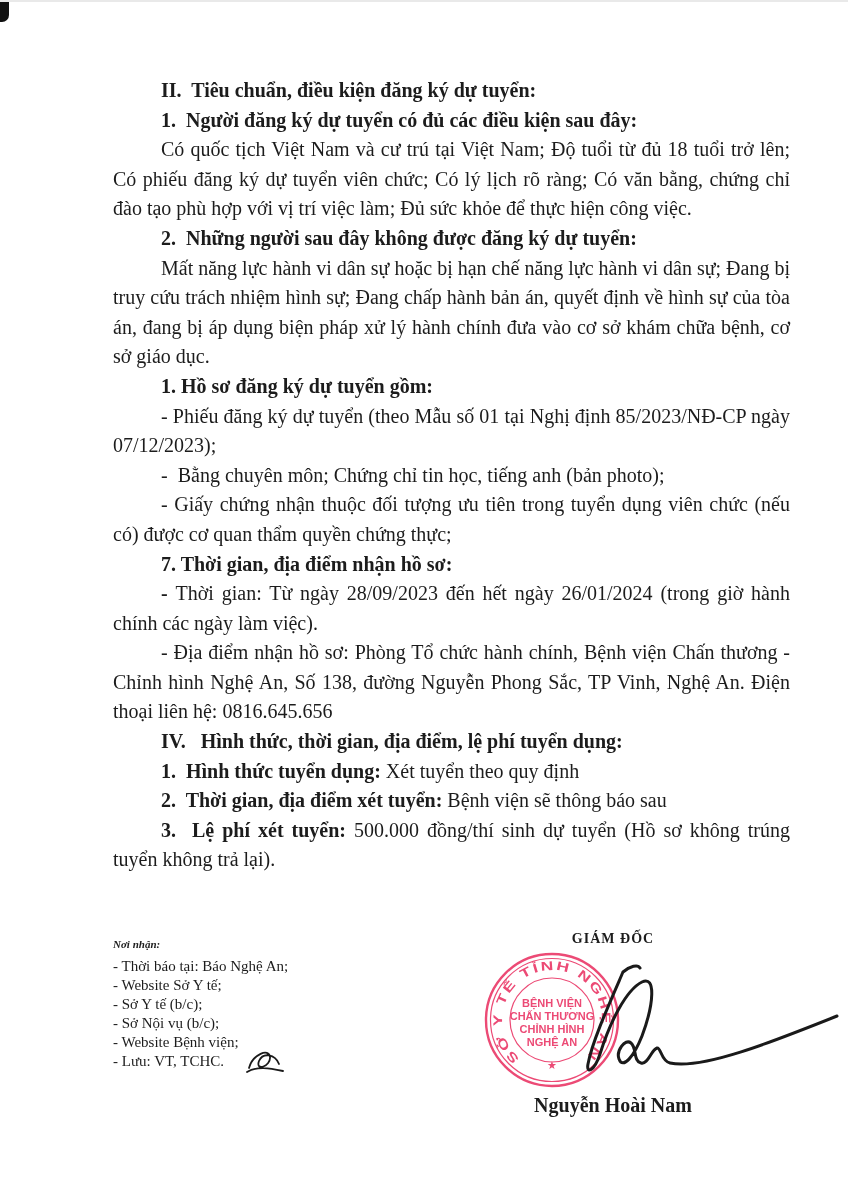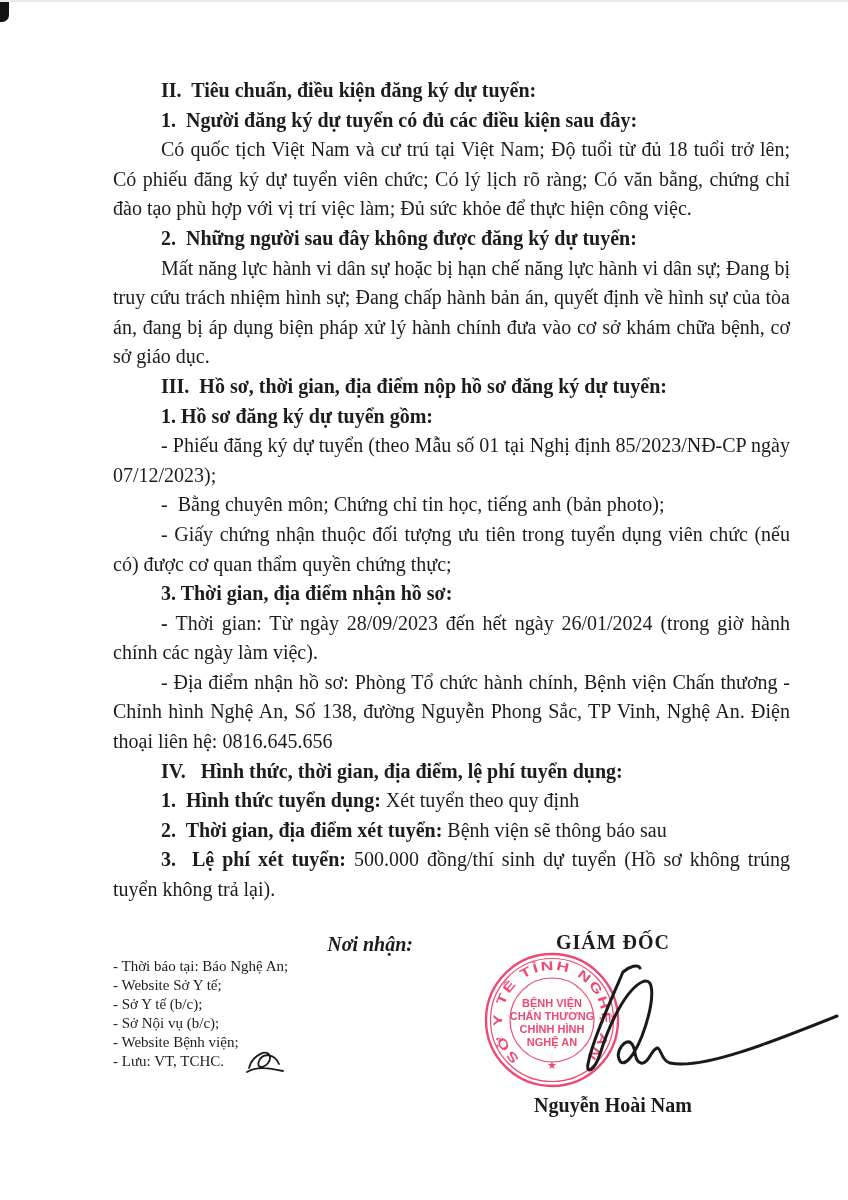--- a/index.html
+++ b/index.html
@@ -20,27 +20,27 @@
   }
   .doc-body p{margin:0;text-indent:48px;}
   .run{font-weight:normal;}
   .run.bold{font-weight:bold;}
   
   .recipients{
     position:absolute;left:113px;top:933px;width:300px;
     font-size:15px;line-height:18px;
   }
   .recipients .head{
-    font-weight:bold;font-style:italic;font-size:20px;margin-bottom:4px;text-align:right;
+    font-weight:bold;font-style:italic;font-size:11px;margin-bottom:4px;
   }
   .recip{margin:0 0 1px 0;}
   
   .director-title{
     position:absolute;left:500px;top:929px;width:226px;
-    text-align:center;font-weight:bold;font-size:20px;letter-spacing:1px;
+    text-align:center;font-weight:bold;font-size:14px;letter-spacing:1px;
   }
   .signer-name{
     position:absolute;left:500px;top:1092px;width:226px;
     text-align:center;font-weight:bold;font-size:20px;
   }
   .stamp-svg{position:absolute;left:477px;top:943px;}
   .stamp-ring{fill:none;stroke:var(--stamp-color,#ec4a75);}
   .stamp-txt{
     fill:var(--stamp-color,#ec4a75);
     font-family:"Liberation Sans","DejaVu Sans",sans-serif;
@@ -65,26 +65,25 @@
 <div class="page">
 
   <div class="artifact"></div>
 
   <div class="doc-body">
       <p><span class="run bold">II.&nbsp; Tiêu chuẩn, điều kiện đăng ký dự tuyển:</span></p>
       <p><span class="run bold">1.&nbsp; Người đăng ký dự tuyển có đủ các điều kiện sau đây:</span></p>
       <p><span class="run">Có quốc tịch Việt Nam và cư trú tại Việt Nam; Độ tuổi từ đủ 18 tuổi trở lên; Có phiếu đăng ký dự tuyển viên chức; Có lý lịch rõ ràng; Có văn bằng, chứng chỉ đào tạo phù hợp với vị trí việc làm; Đủ sức khỏe để thực hiện công việc.</span></p>
       <p><span class="run bold">2.&nbsp; Những người sau đây không được đăng ký dự tuyển:</span></p>
       <p><span class="run">Mất năng lực hành vi dân sự hoặc bị hạn chế năng lực hành vi dân sự; Đang bị truy cứu trách nhiệm hình sự; Đang chấp hành bản án, quyết định về hình sự của tòa án, đang bị áp dụng biện pháp xử lý hành chính đưa vào cơ sở khám chữa bệnh, cơ sở giáo dục.</span></p>
-      <p><span class="run bold">III.&nbsp; Hồ sơ, thời gian, địa điểm nộp hồ sơ đăng ký dự tuyển:</span></p>
       <p><span class="run bold">1. Hồ sơ đăng ký dự tuyển gồm:</span></p>
       <p><span class="run">- Phiếu đăng ký dự tuyển (theo Mẫu số 01 tại Nghị định 85/2023/NĐ-CP ngày 07/12/2023);</span></p>
       <p><span class="run">-&nbsp; Bằng chuyên môn; Chứng chỉ tin học, tiếng anh (bản photo);</span></p>
       <p><span class="run">- Giấy chứng nhận thuộc đối tượng ưu tiên trong tuyển dụng viên chức (nếu có) được cơ quan thẩm quyền chứng thực;</span></p>
-      <p><span class="run bold">3. Thời gian, địa điểm nhận hồ sơ:</span></p>
+      <p><span class="run bold">7. Thời gian, địa điểm nhận hồ sơ:</span></p>
       <p><span class="run bold">- </span><span class="run">Thời gian: Từ ngày 28/09/2023 đến hết ngày 26/01/2024 (trong giờ hành chính các ngày làm việc).</span></p>
       <p><span class="run">- Địa điểm nhận hồ sơ: Phòng Tổ chức hành chính, Bệnh viện Chấn thương - Chỉnh hình Nghệ An, Số 138, đường Nguyễn Phong Sắc, TP Vinh, Nghệ An. Điện thoại liên hệ: 0816.645.656</span></p>
       <p><span class="run bold">IV.&nbsp;&nbsp; Hình thức, thời gian, địa điểm, lệ phí tuyển dụng:</span></p>
       <p><span class="run bold">1.&nbsp; Hình thức tuyển dụng: </span><span class="run">Xét tuyển theo quy định</span></p>
       <p><span class="run bold">2.&nbsp; Thời gian, địa điểm xét tuyển: </span><span class="run">Bệnh viện sẽ thông báo sau</span></p>
       <p><span class="run bold">3.&nbsp; Lệ phí xét tuyển: </span><span class="run">500.000 đồng/thí sinh dự tuyển (Hồ sơ không trúng tuyển không trả lại).</span></p>
     </div>
 
   <div class="recipients">
     <div class="head">Nơi nhận:</div>

